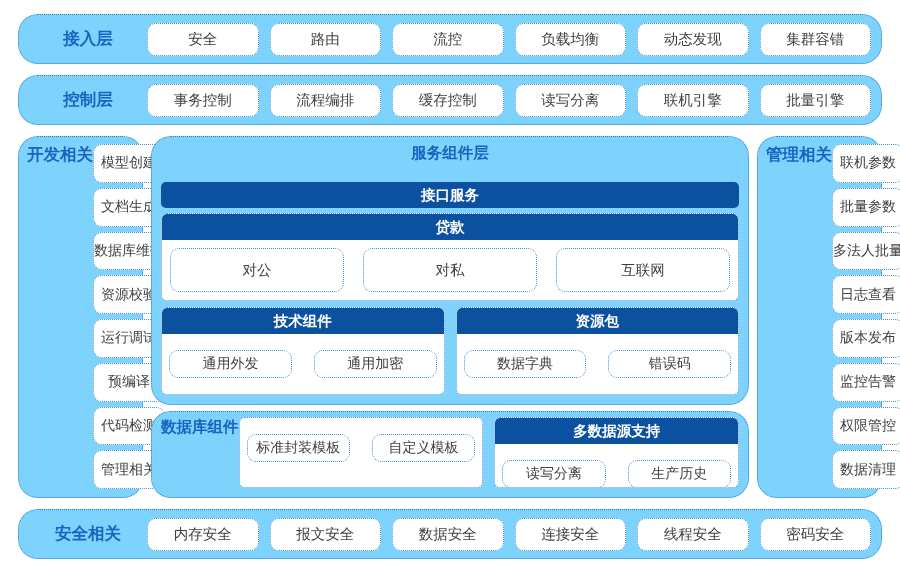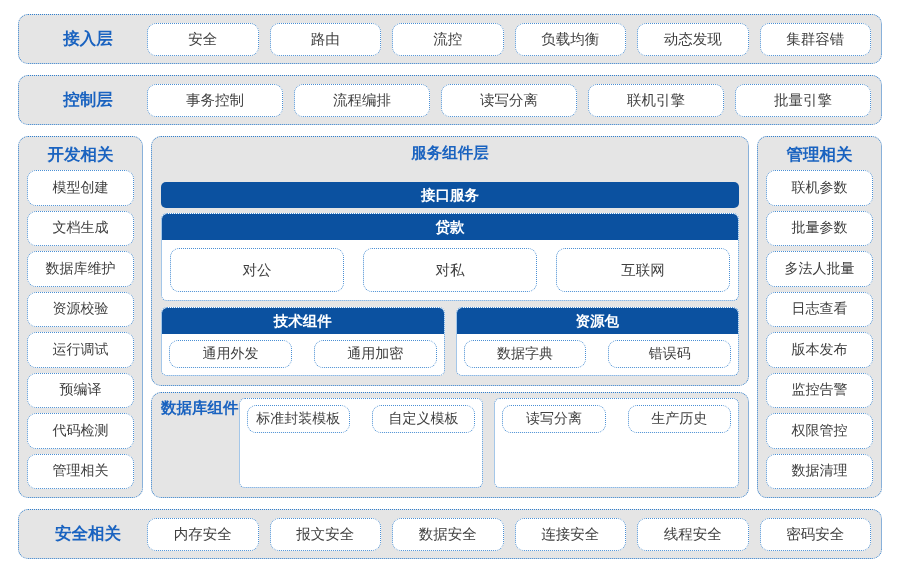--- a/index.html
+++ b/index.html
@@ -14,23 +14,23 @@
 
   .page {
     position: relative;
     width: 900px;
     height: 569px;
     padding: 14px 18px;
   }
 
   
   .panel {
-    background: #e5e5e5;
+    background: #7dd3fc;
     border: 1px dotted #2f7fcf;
-    border-radius: 10px;
+    border-radius: 20px;
   }
 
   .pill {
     background: #ffffff;
     border: 1px dotted #4a8fd4;
     border-radius: 9px;
     color: #3f3f3f;
     font-size: 14.5px;
     display: flex;
     align-items: center;
@@ -96,21 +96,21 @@
     gap: 8px;
     height: 362px;
   }
 
   
   .side {
     width: 125px;
     flex: 0 0 125px;
     padding: 7px 8px 8px 8px;
     display: flex;
-    flex-direction: column;
+    flex-direction: row;
   }
   .side .layer-title {
     text-align: center;
     margin-bottom: 6px;
     line-height: 20px;
   }
   .side-items {
     flex: 1;
     display: flex;
     flex-direction: column;
@@ -167,21 +167,21 @@
 
   
   .duo {
     flex: 1;
     display: flex;
     gap: 11px;
     min-height: 0;
     text-align: center;
   }
   .duo > .group-box { flex: 1; min-width: 0; }
-  .duo .group-body { padding: 6px 7px; gap: 22px; }
+  .duo .group-body { padding: 16px 7px; gap: 22px; }
   .duo .pill { font-size: 14px; height: 28px; }
 
   
   .db-layer {
     flex: 1;
     padding: 5px 9px 9px 9px;
     display: flex;
     flex-direction: row;
     min-height: 0;
   }
@@ -202,20 +202,21 @@
       <div class="pill">动态发现</div>
       <div class="pill">集群容错</div>
     </div>
   </div>
 
   <div class="panel band">
     <div class="layer-title">控制层</div>
     <div class="band-items">
       <div class="pill">事务控制</div>
       <div class="pill">流程编排</div>
+      <div class="pill">缓存控制</div>
       <div class="pill">读写分离</div>
       <div class="pill">联机引擎</div>
       <div class="pill">批量引擎</div>
     </div>
   </div>
 
   <div class="middle">
 
     <div class="panel side">
       <div class="layer-title">开发相关</div>
@@ -268,20 +269,21 @@
       <div class="panel db-layer">
         <div class="section-title">数据库组件</div>
         <div class="duo">
           <div class="group-box">
             <div class="group-body">
               <div class="pill">标准封装模板</div>
               <div class="pill">自定义模板</div>
             </div>
           </div>
           <div class="group-box">
+            <div class="bluebar">多数据源支持</div>
             <div class="group-body">
               <div class="pill">读写分离</div>
               <div class="pill">生产历史</div>
             </div>
           </div>
         </div>
       </div>
 
     </div>
 

